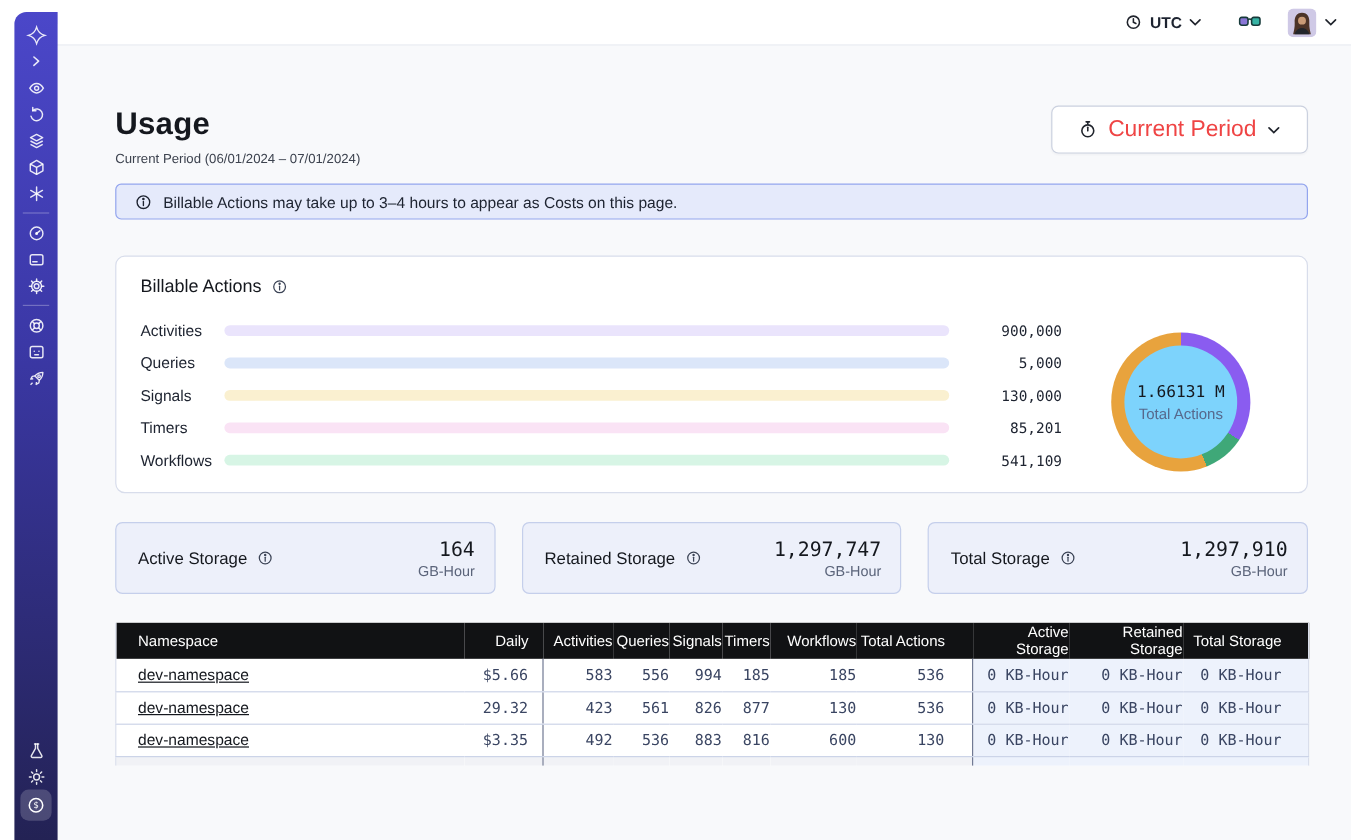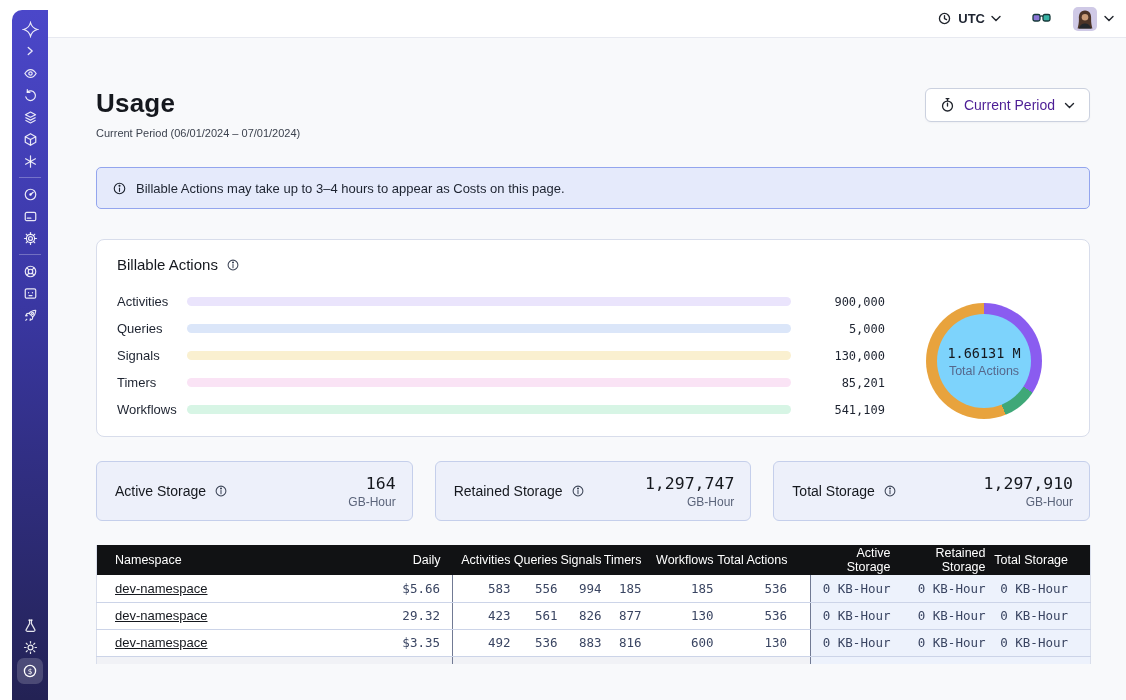--- a/index.html
+++ b/index.html
@@ -29,24 +29,24 @@
   .avatar { width:24px; height:24px; border-radius:5px; overflow:hidden; display:block; }
 
   
   .content { position:absolute; left:48px; right:0; top:38px; bottom:0; background:#f8f9fb;
     padding:0 36px 0 48px; overflow:hidden; }
 
   .page-head { margin-top:50px; display:flex; justify-content:space-between; align-items:flex-start; }
   .page-title { font-size:26px; font-weight:600; color:#15181e; letter-spacing:.2px; }
   .page-sub { margin-top:8px; font-size:11px; color:#3d434f; }
   .period-btn { display:flex; align-items:center; gap:9px; background:#fff; border:1px solid #cbd1df;
-    border-radius:6px; padding:8px 14px; font-size:14px; font-weight:500; color:#4c1d95;
+    border-radius:6px; padding:8px 22px; font-size:19px; font-weight:500; color:#ef4444;
     cursor:pointer; box-shadow:0 1px 2px rgba(20,25,40,.04); }
 
-  .banner { margin-top:28px; height:42px; background:#e5eafb; border:1px solid #93a5ee; border-radius:5px;
+  .banner { margin-top:14px; height:30px; background:#e5eafb; border:1px solid #93a5ee; border-radius:5px;
     display:flex; align-items:center; gap:9px; padding:0 15px; font-size:13px; color:#1d2330; }
 
   
   .card { margin-top:30px; background:#fff; border:1px solid #d8ddeb; border-radius:8px;
     padding:16px 20px 18px; height:198px; }
   .card-title-row { display:flex; align-items:center; gap:8px; font-size:15px; font-weight:500; color:#15181e; }
   .tabs { margin-top:13px; display:inline-flex; border:1px solid #c7cee3; border-radius:6px; overflow:hidden;
     background:#fff; }
   .tab { padding:7px 15px; font-size:13.5px; color:#15181e; cursor:pointer; background:#fff; }
   .tab.active { background:#a9b5dc; font-weight:500; }

